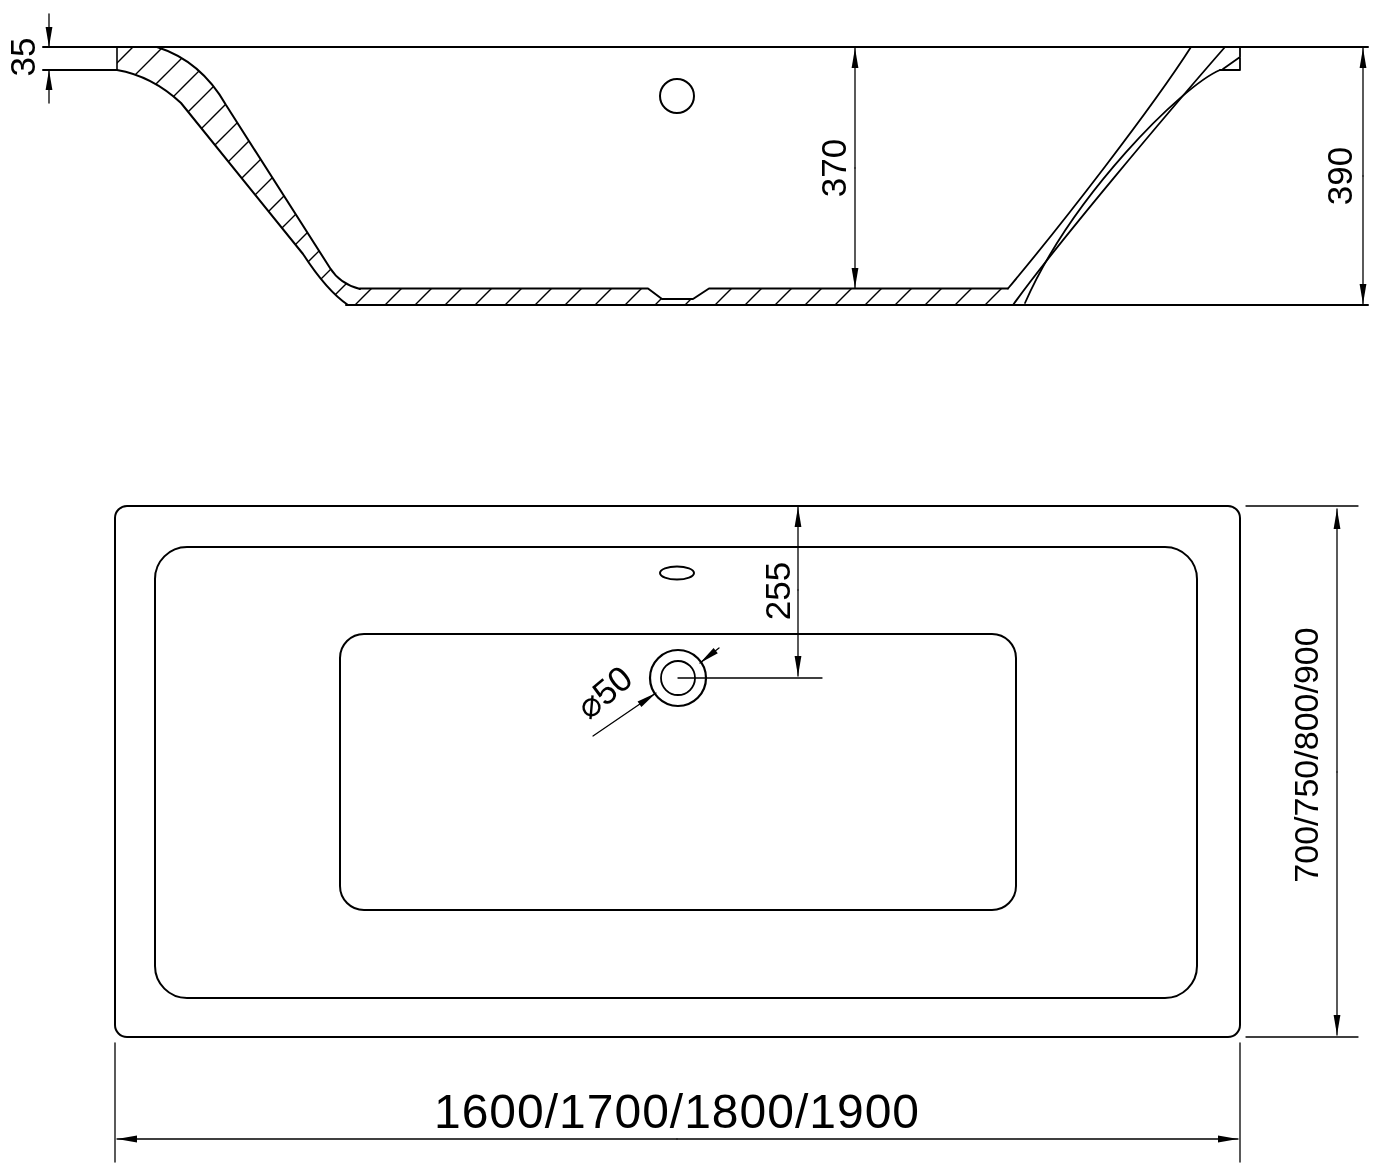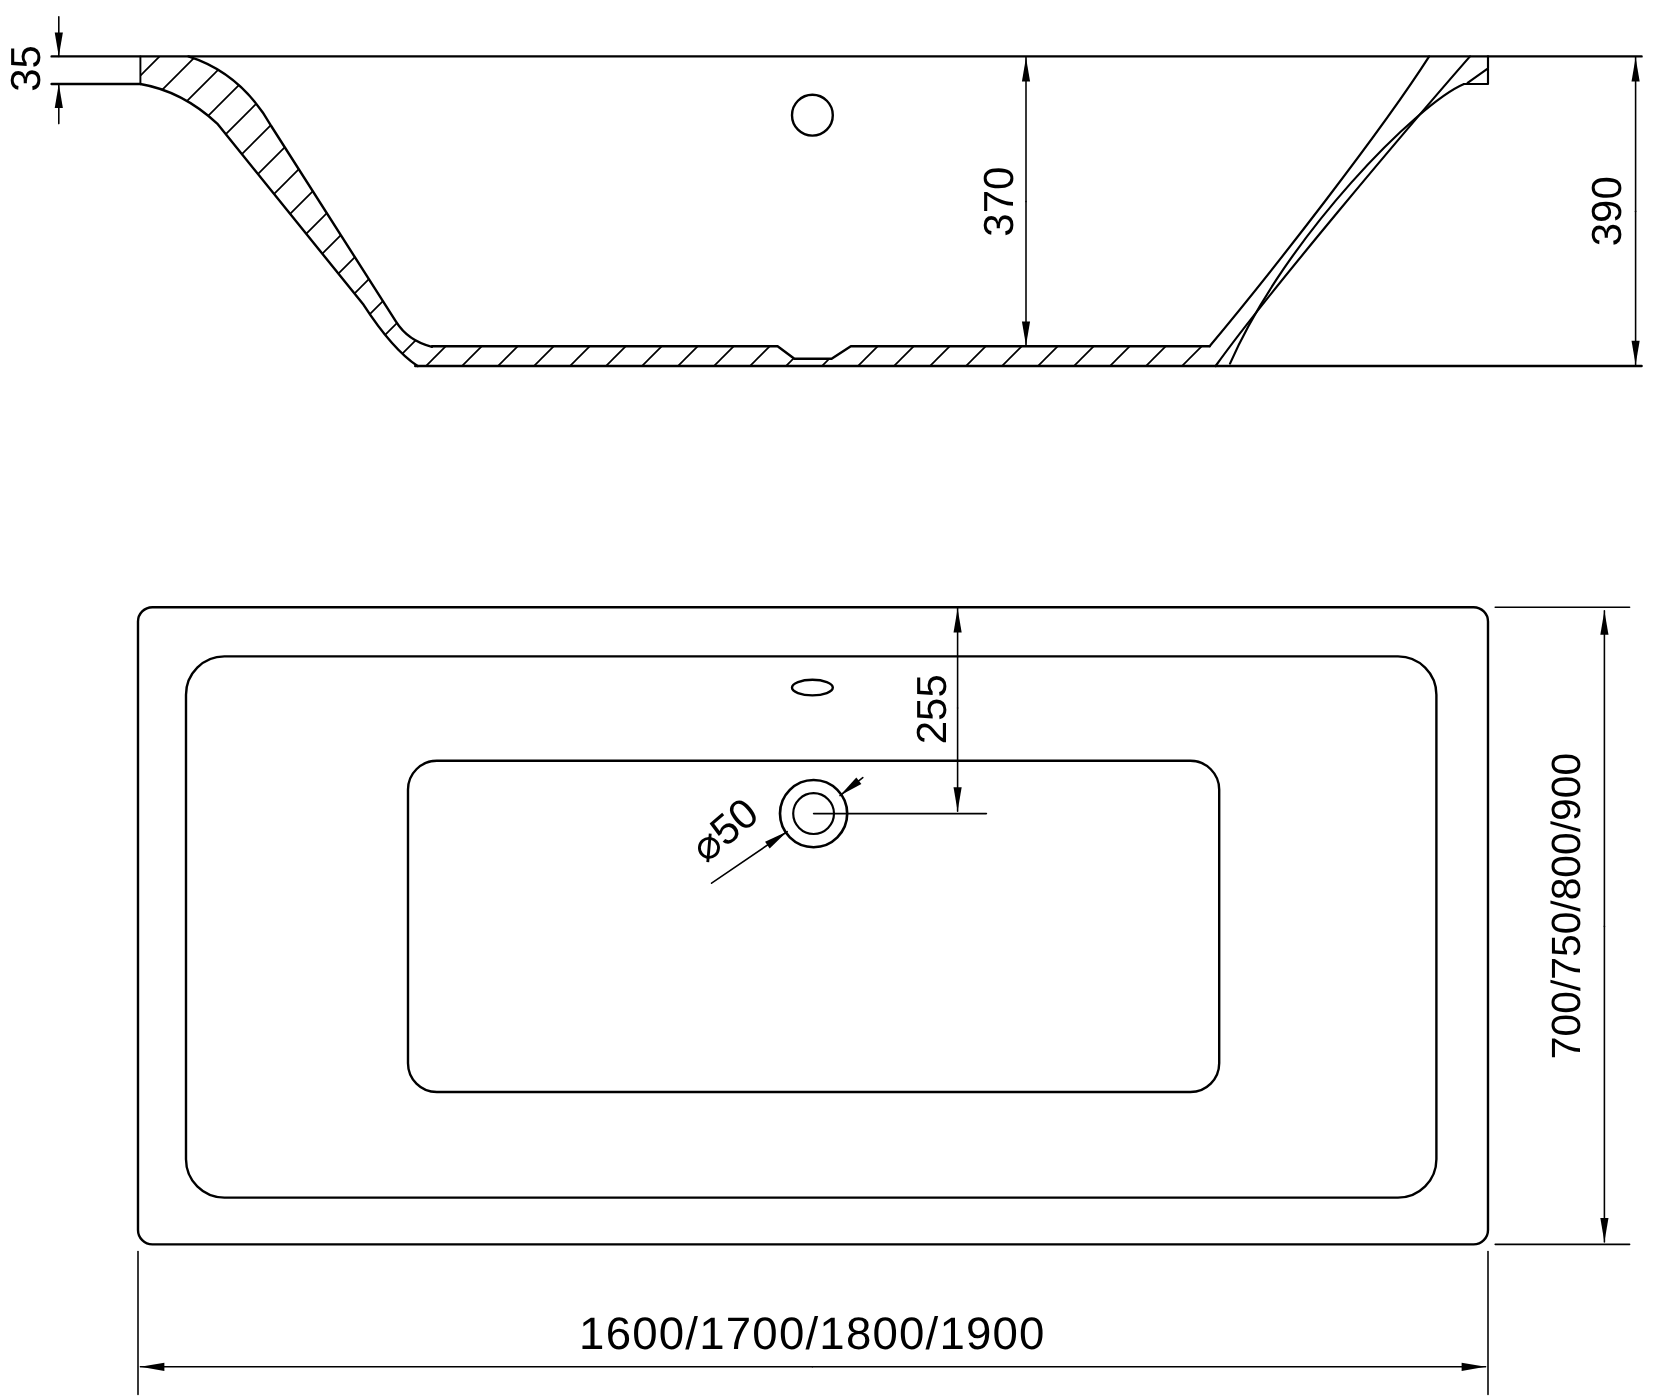--- a/index.html
+++ b/index.html
@@ -17,21 +17,21 @@
     color: #000;
     white-space: nowrap;
     line-height: 1;
     font-family: "Liberation Sans", sans-serif;
   }
   .lbl.h  { transform: translate(-50%, -50%); }
   .lbl.v  { transform: translate(-50%, -50%) rotate(-90deg); }
   .lbl.d  { transform: translate(-50%, -50%) rotate(-40deg); }
   .fs35 { font-size: 35px; }
   .fs34 { font-size: 34px; }
-  .fs38 { font-size: 38px; letter-spacing: 1px; }
+  .fs38 { font-size: 48px; letter-spacing: 1px; }
 </style>
 </head>
 <body>
 
 <div class="canvas">
 
   <svg width="1389" height="1165" viewBox="0 0 1389 1165" fill="none" stroke="#000" stroke-linecap="round" stroke-linejoin="round">
     <defs>
       <marker id="arr" markerUnits="userSpaceOnUse" markerWidth="22" markerHeight="10" refX="21" refY="5" orient="auto">
         <path d="M21,5 L1,1.6 L1,8.4 Z" fill="#000" stroke="none"></path>

